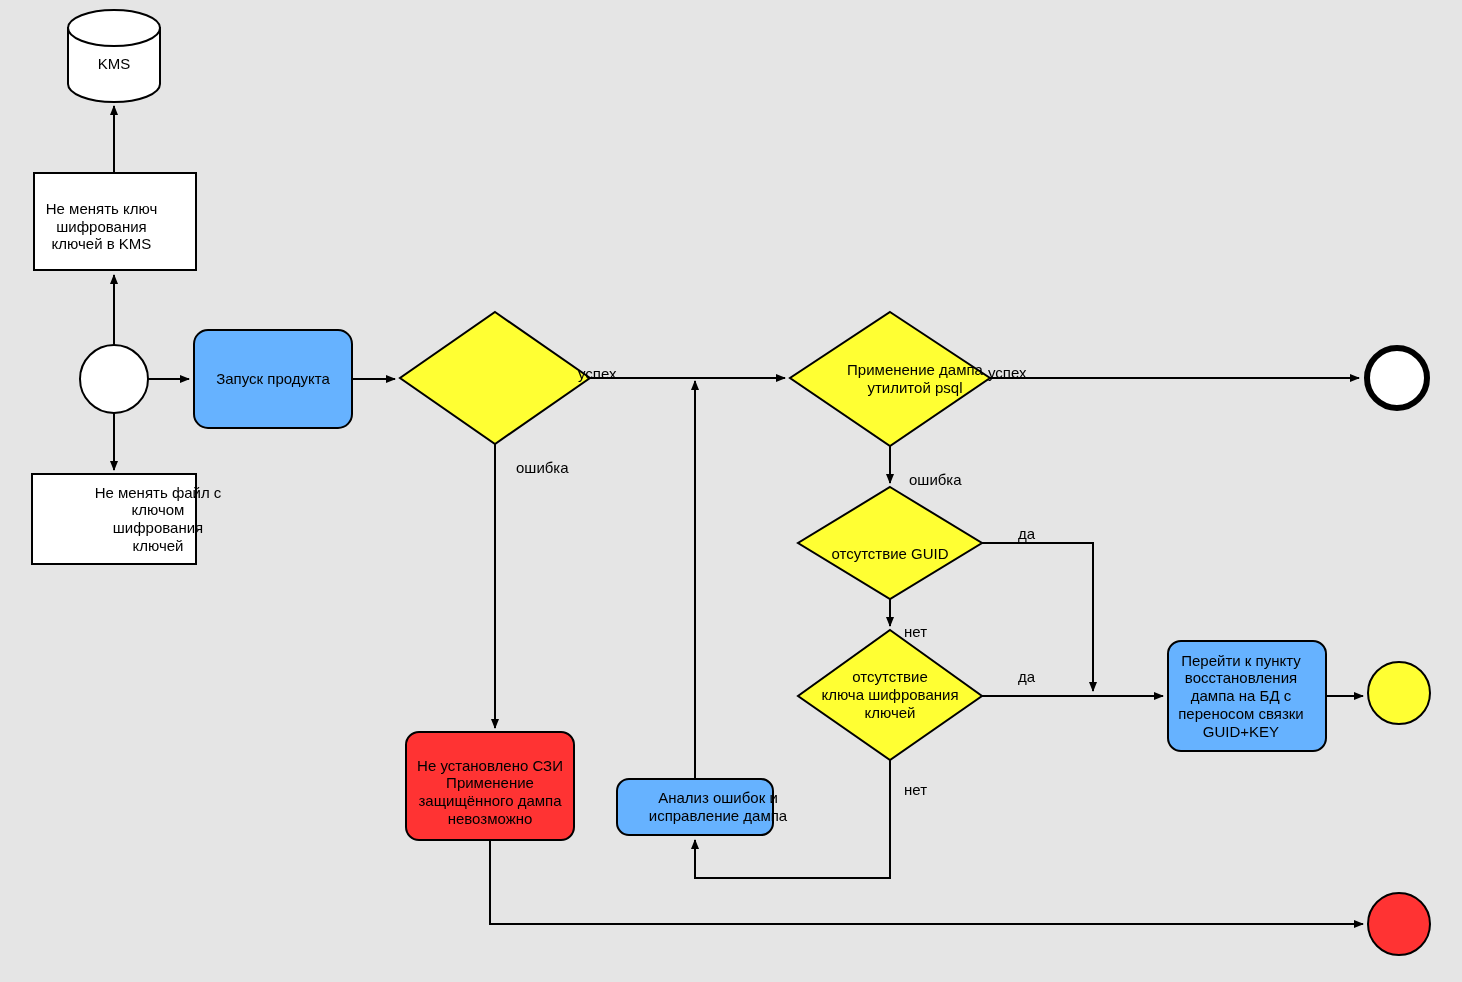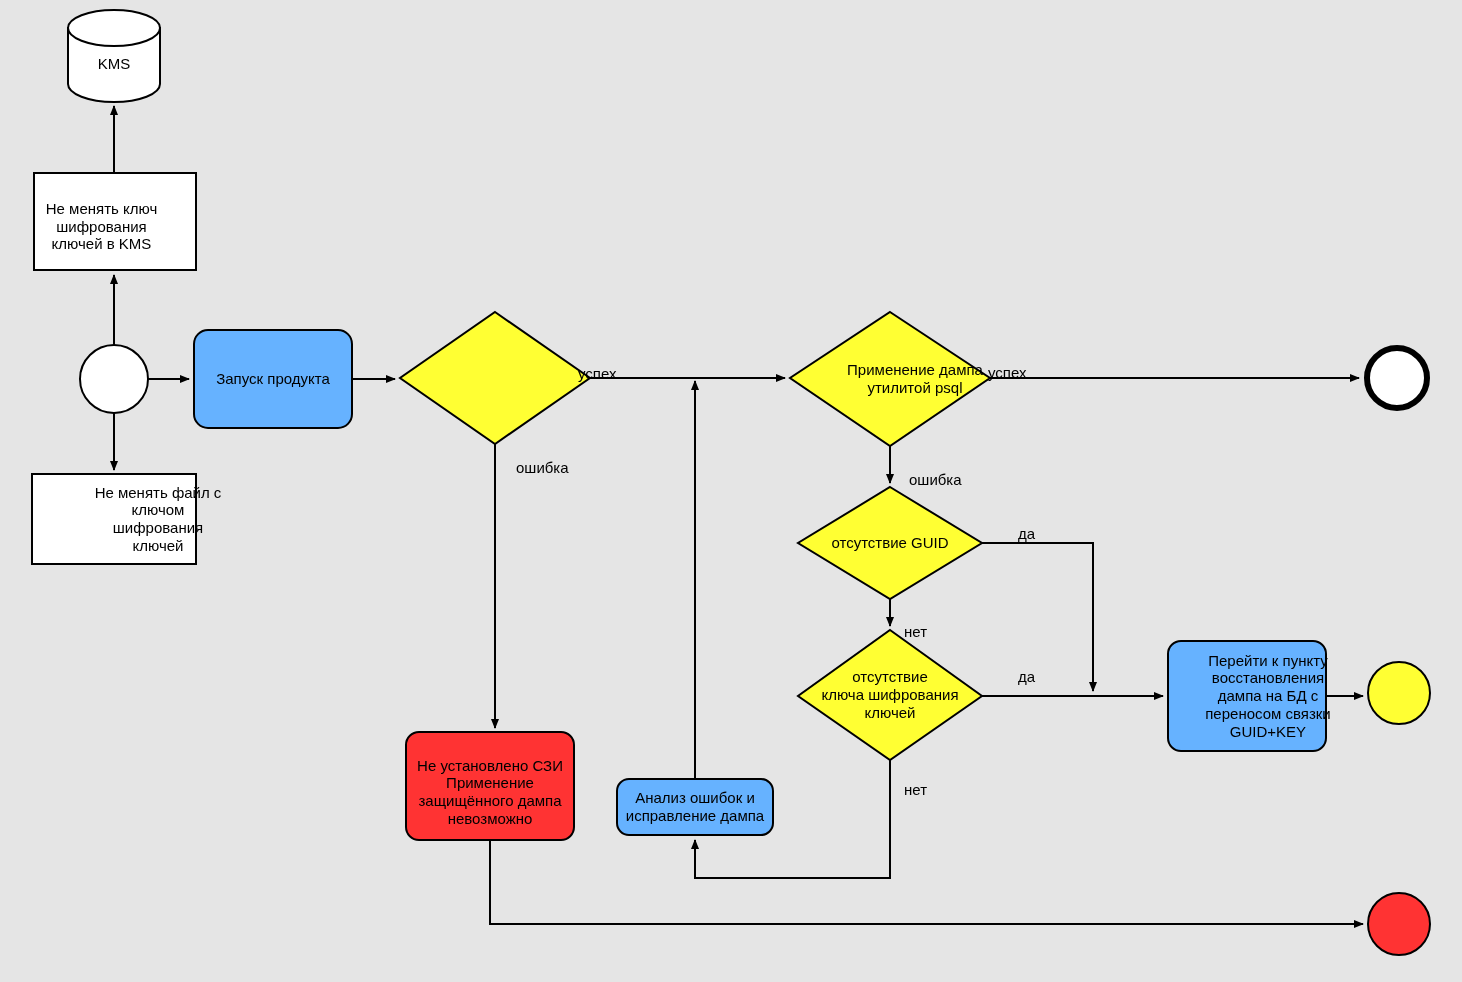--- a/index.html
+++ b/index.html
@@ -142,35 +142,35 @@
 ключом
 шифрования
 ключей</div>
 
   <div class="node-label" style="left:194px; top:330px; width:158px; height:98px;text-align:right;">Запуск продукта</div>
 
 
   <div class="node-label" style="left:815px; top:312px; width:200px; height:134px;">Применение дампа
 утилитой psql</div>
 
-  <div class="node-label" style="left:798px; top:487px; width:184px; height:112px;">отсутствие GUID</div>
+  <div class="node-label" style="left:798px; top:498px; width:184px; height:112px;">отсутствие GUID</div>
 
   <div class="node-label" style="left:790px; top:630px; width:200px; height:130px;">отсутствие
 ключа шифрования
 ключей</div>
 
   <div class="node-label" style="left:404px; top:752px; width:172px; height:80px;">Не установлено СЗИ
 Применение
 защищённого дампа
 невозможно</div>
 
-  <div class="node-label" style="left:617px; top:779px; width:156px; height:56px;">Анализ ошибок и
+  <div class="node-label" style="left:617px; top:779px; width:156px; height:56px;padding-left:23px;">Анализ ошибок и
 исправление дампа</div>
 
-  <div class="node-label" style="left:1195px; top:641px; width:146px; height:110px;">Перейти к пункту
+  <div class="node-label" style="left:1168px; top:641px; width:146px; height:110px;">Перейти к пункту
 восстановления
 дампа на БД с
 переносом связки
 GUID+KEY</div>
 
   <div class="edge-label" style="left:578px; top:346px;">успех</div>
 
   <div class="edge-label" style="left:516px; top:440px;">ошибка</div>
 
   <div class="edge-label" style="left:988px; top:345px;">успех</div>

